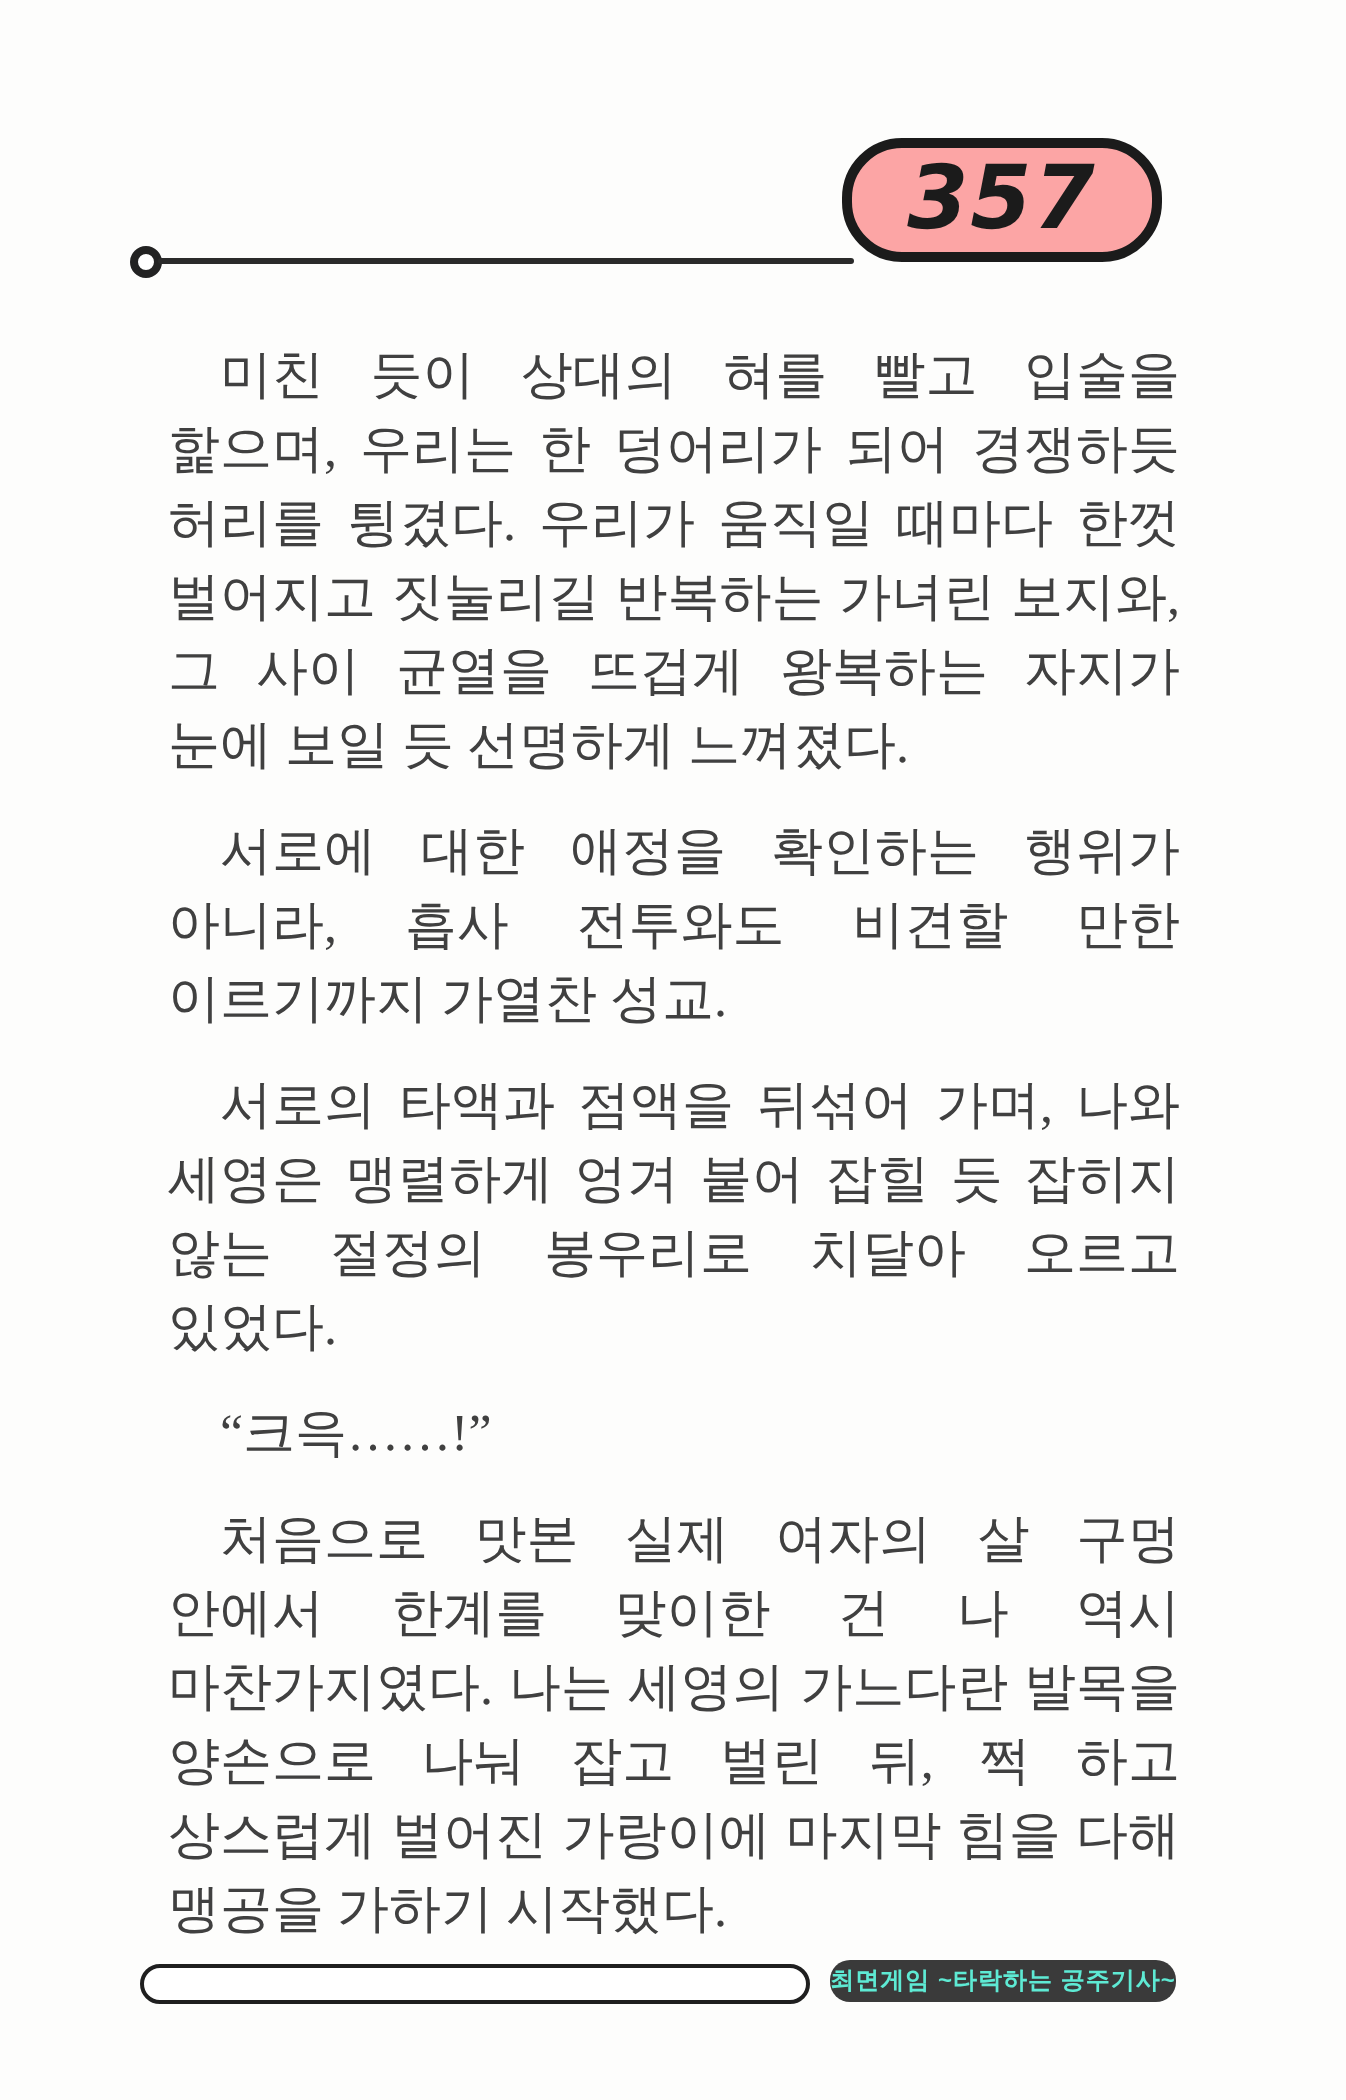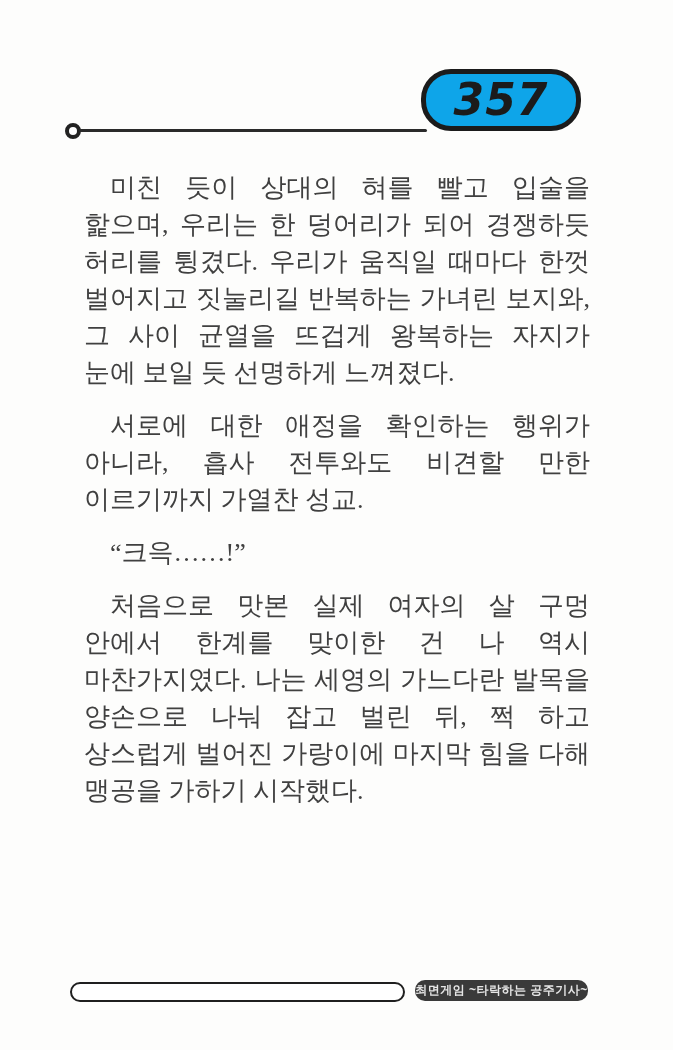--- a/index.html
+++ b/index.html
@@ -38,21 +38,21 @@
     height: 3px;
     background: #2a2a2a;
     border-radius: 2px;
   }
   .page-number-badge {
     position: absolute;
     left: 421px;
     top: 69px;
     width: 150px;
     height: 52px;
-    background: #0ea5e9;
+    background: #fca5a5;
     border: 5px solid #1b1b1b;
     border-radius: 30px;
     display: flex;
     align-items: center;
     justify-content: center;
   }
   .page-number-badge span {
     font-family: "DejaVu Sans", sans-serif;
     font-style: italic;
     font-weight: bold;
@@ -100,41 +100,42 @@
     background: #3a3a3a;
     border-radius: 10px;
     display: flex;
     align-items: center;
     justify-content: center;
   }
   .footer-title-pill span {
     font-family: "Liberation Sans", sans-serif;
     font-size: 12px;
     font-weight: bold;
-    color: #e5e5e5;
+    color: #5eead4;
     white-space: nowrap;
     letter-spacing: 0.5px;
   }
 </style>
 </head>
 <body>
 
 <div class="page">
 
   <header>
     <span class="header-ring"></span>
     <div class="header-rule"></div>
     <div class="page-number-badge">
       <span>357</span>
     </div>
   </header>
 
   <main class="text-block">
     <p>미친 듯이 상대의 혀를 빨고 입술을 핥으며, 우리는 한 덩어리가 되어 경쟁하듯 허리를 튕겼다. 우리가 움직일 때마다 한껏 벌어지고 짓눌리길 반복하는 가녀린 보지와, 그 사이 균열을 뜨겁게 왕복하는 자지가 눈에 보일 듯 선명하게 느껴졌다.</p>
     <p>서로에 대한 애정을 확인하는 행위가 아니라, 흡사 전투와도 비견할 만한 이르기까지 가열찬 성교.</p>
+    <p>서로의 타액과 점액을 뒤섞어 가며, 나와 세영은 맹렬하게 엉겨 붙어 잡힐 듯 잡히지 않는 절정의 봉우리로 치달아 오르고 있었다.</p>
     <p>“크윽……!”</p>
     <p>처음으로 맛본 실제 여자의 살 구멍 안에서 한계를 맞이한 건 나 역시 마찬가지였다. 나는 세영의 가느다란 발목을 양손으로 나눠 잡고 벌린 뒤, 쩍 하고 상스럽게 벌어진 가랑이에 마지막 힘을 다해 맹공을 가하기 시작했다.</p>
   </main>
 
   <footer>
     <div class="footer-bar"></div>
     <div class="footer-title-pill">
       <span>최면게임 ~타락하는 공주기사~</span>
     </div>
   </footer>

